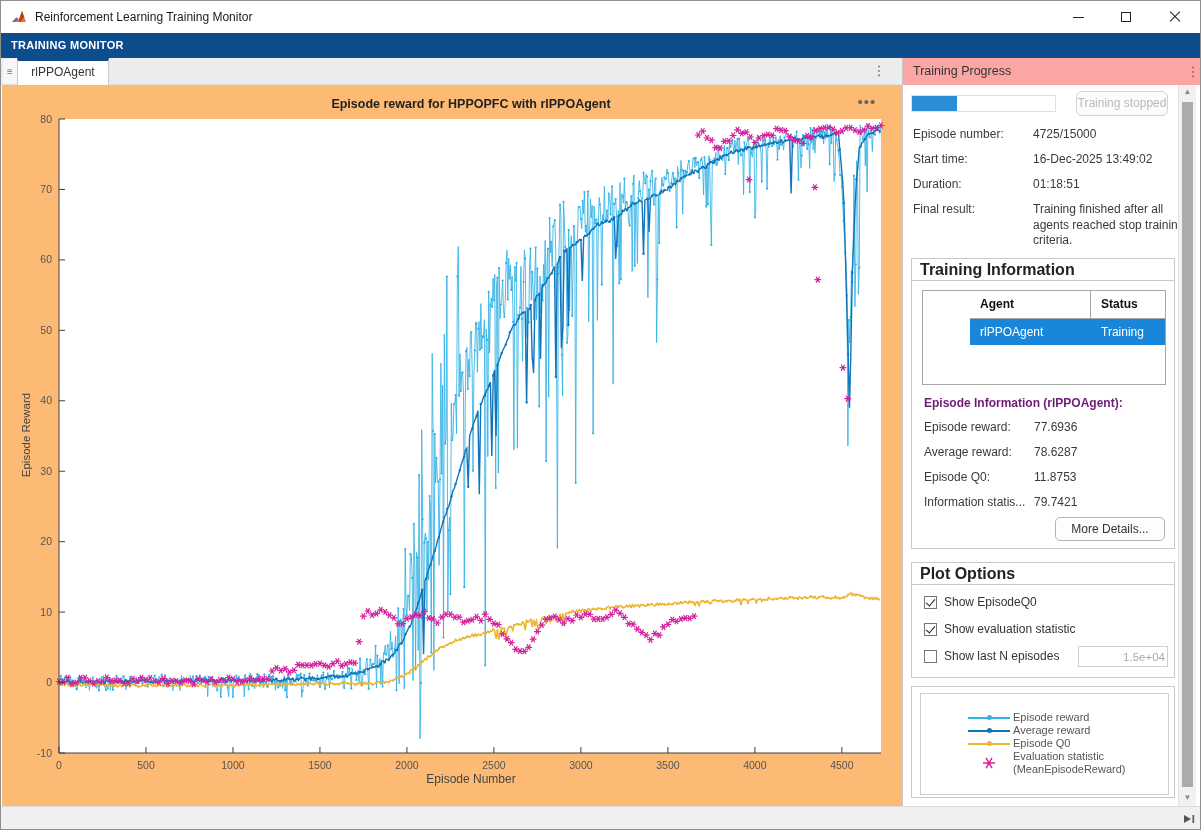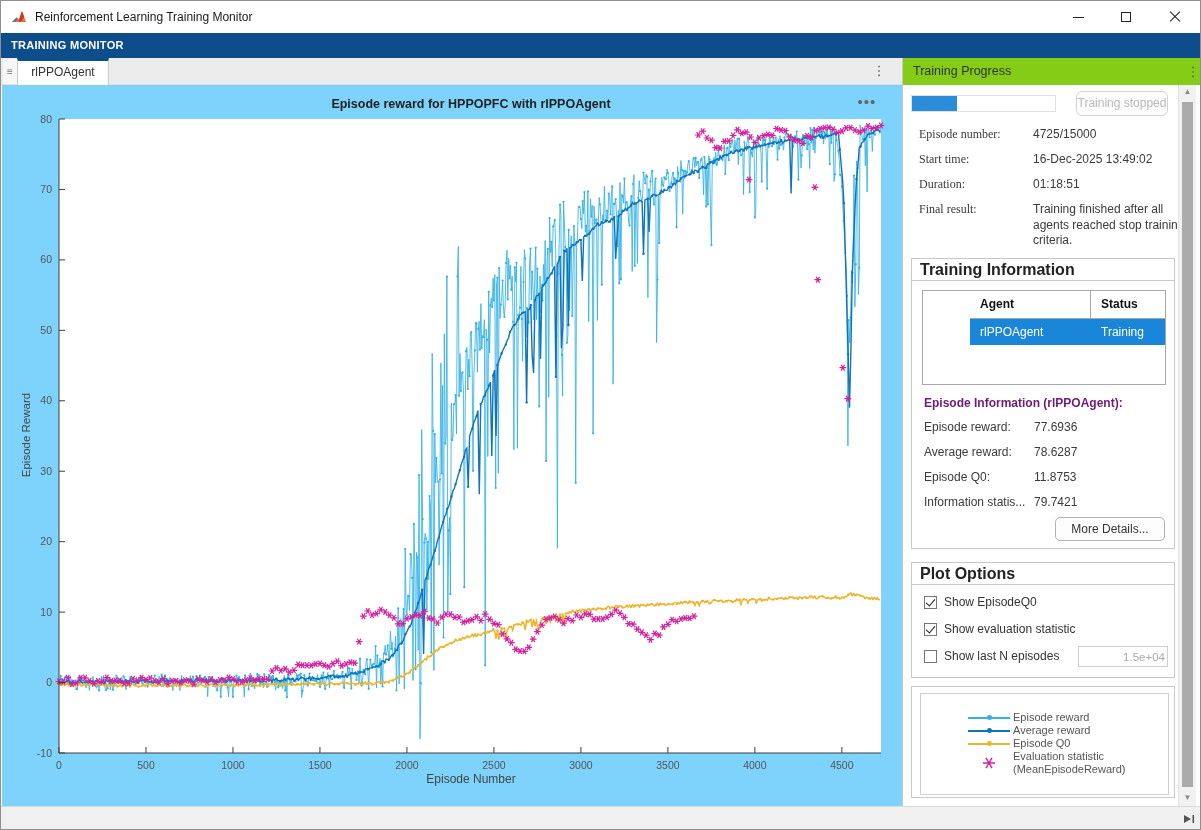--- a/index.html
+++ b/index.html
@@ -23,39 +23,39 @@
   
   #tabstrip{position:absolute;left:0;top:57px;width:901px;height:27px;background:#ececec;border-bottom:1px solid #e0e0e0;box-sizing:border-box;}
   #doc-list-btn{position:absolute;left:2px;top:1px;width:14px;height:25px;background:#f7f7f7;border-right:1px solid #d2d2d2;
                 display:flex;align-items:center;justify-content:center;font-size:10px;color:#777;}
   #active-tab{position:absolute;left:16px;top:0;width:92px;height:27px;background:#ffffff;border-top:3px solid #0d4d8c;
               border-left:1px solid #c9c9c9;border-right:1px solid #c9c9c9;box-sizing:border-box;
               text-align:center;font-size:12px;color:#333;line-height:22px;}
   #tab-menu-btn{position:absolute;left:868px;top:3px;width:20px;height:20px;text-align:center;
                 font-size:13px;color:#555;line-height:20px;}
   
-  #chartpanel{position:absolute;left:1px;top:84px;width:900px;height:721px;background:#7dd3fc;}
+  #chartpanel{position:absolute;left:1px;top:84px;width:900px;height:721px;background:#fdba74;}
   #chart-title{position:absolute;left:58px;top:12px;width:822px;text-align:center;font-size:12.5px;font-weight:bold;color:#222;}
   #axes-menu-btn{position:absolute;left:850px;top:10px;width:30px;height:16px;text-align:center;
                  font-size:15px;color:#666;line-height:14px;letter-spacing:1px;}
   #xlabel{position:absolute;left:58px;top:687px;width:822px;text-align:center;font-size:12px;color:#444;}
   #ylabel{position:absolute;left:-76px;top:344px;width:200px;text-align:center;font-size:11.5px;color:#444;transform:rotate(-90deg);}
   svg text{font-family:"Liberation Sans",sans-serif;}
   
   #vdivider{position:absolute;left:901px;top:57px;width:1px;height:748px;background:#c8c8c8;}
-  #right-header{position:absolute;left:902px;top:57px;width:299px;height:27px;background:#84cc16;}
+  #right-header{position:absolute;left:902px;top:57px;width:299px;height:27px;background:#fca5a5;}
   #right-title{position:absolute;left:10px;top:0;line-height:27px;font-size:12.5px;color:#333;}
   #right-menu-btn{position:absolute;left:281px;top:4px;width:18px;height:20px;text-align:center;font-size:13px;color:#555;line-height:20px;}
   #rightpanel{position:absolute;left:902px;top:84px;width:275px;height:721px;background:#ffffff;}
   #progress-track{position:absolute;left:8px;top:10px;width:145px;height:17px;background:#ffffff;border:1px solid #e0e0e0;box-sizing:border-box;}
   #progress-fill{height:100%;background:#2b8cd8;}
   #stopped-btn{position:absolute;left:173px;top:6px;width:92px;height:25px;border:1px solid #d2d2d2;border-radius:6px;
                background:#fcfcfc;color:#b9b9b9;font-size:12px;text-align:center;line-height:23px;box-sizing:border-box;}
   .fieldrow{position:absolute;left:8px;width:260px;font-size:12px;color:#3a3a3a;}
-  .fieldrow .flabel{position:absolute;left:8px;top:0;width:118px;font-family:Liberation Serif, serif;}
+  .fieldrow .flabel{position:absolute;left:2px;top:0;width:118px;}
   .fieldrow .fvalue{position:absolute;left:122px;top:0;width:152px;line-height:15.5px;}
   
   .section{position:absolute;left:8px;width:264px;border:1px solid #c9c9c9;box-sizing:border-box;background:#ffffff;}
   .section-header{height:21px;line-height:21px;padding-left:8px;font-size:16px;font-weight:bold;color:#222;border-bottom:1px solid #c9c9c9;}
   
   #agent-table{position:absolute;left:10px;top:31px;width:244px;height:95px;border:1px solid #a8a8a8;box-sizing:border-box;background:#fff;padding-left:47px;}
   .tr{display:flex;} 
   #agent-table .th{font-weight:bold;color:#111;font-size:12px;height:27px;line-height:27px;padding-left:10px;box-sizing:border-box;}
   #agent-table .hdr{border-bottom:1px solid #a8a8a8;}
   #agent-table .c1{width:121px;border-right:1px solid #a8a8a8;} #agent-table .c2{flex:1;}

